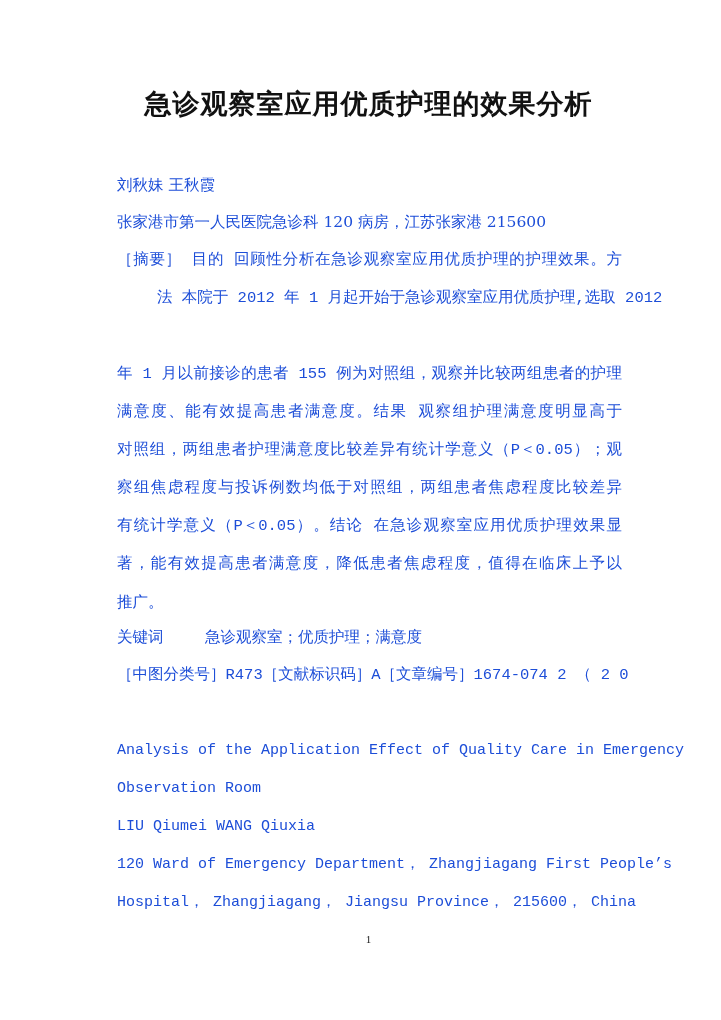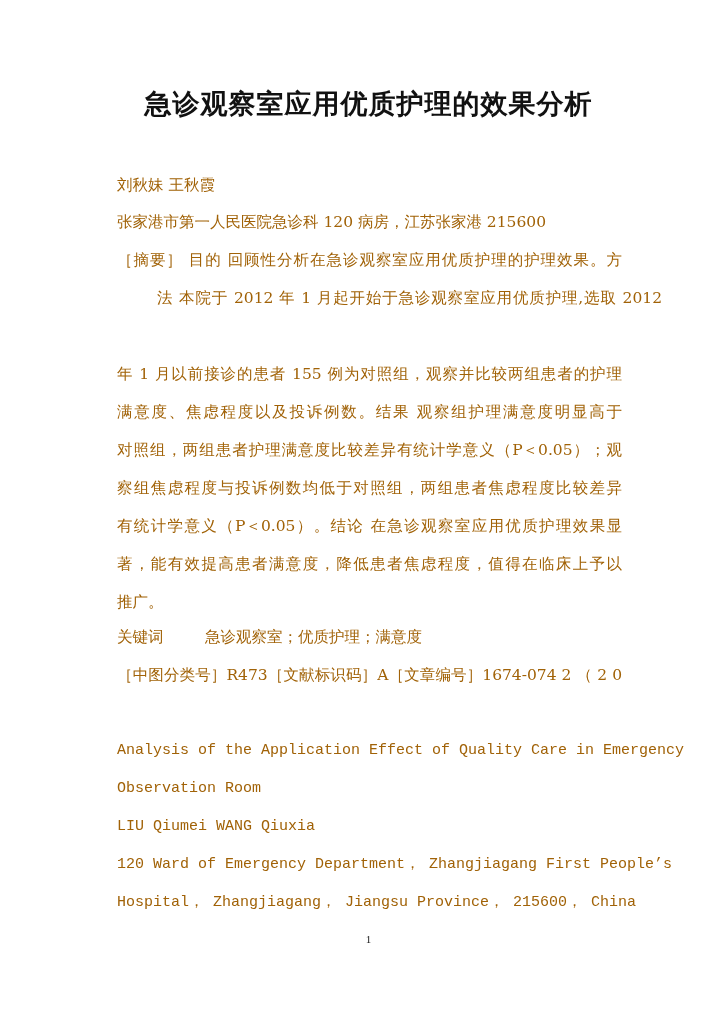--- a/index.html
+++ b/index.html
@@ -33,25 +33,26 @@
       letter-spacing: 1px;
       color: #111;
     }
     .line {
       position: absolute;
       left: 109px;
       width: 505px;
       font-size: 15.5px;
       line-height: 20px;
       white-space: nowrap;
-      color: #a16207;
+      color: #1d4ed8;
     }
     .justify {
       text-align: justify;
       text-align-last: justify;
+      font-family: Liberation Mono, monospace;
     }
     .mono {
       font-family: "Liberation Mono", "DejaVu Sans Mono", monospace;
       font-size: 15px;
     }
     .kw-label { display: inline-block; width: 88px; }
     .page-number {
       position: absolute;
       left: 0;
       width: 721px;
@@ -69,21 +70,21 @@
 
   <div class="title">急诊观察室应用优质护理的效果分析</div>
 
   <div class="line" style="top:175px;">刘秋妹 王秋霞</div>
 
   <div class="line" style="top:212px;">张家港市第一人民医院急诊科 120 病房，江苏张家港 215600</div>
 
   <div class="line justify" style="top:250px;">［摘要］ 目的 回顾性分析在急诊观察室应用优质护理的护理效果。方</div>
   <div class="line justify" style="top:288px;margin-left:40px;">法 本院于 2012 年 1 月起开始于急诊观察室应用优质护理,选取 2012</div>
   <div class="line justify" style="top:364px;">年 1 月以前接诊的患者 155 例为对照组，观察并比较两组患者的护理</div>
-  <div class="line justify" style="top:402px;">满意度、焦虑程度以及投诉例数。结果 观察组护理满意度明显高于</div>
+  <div class="line justify" style="top:402px;">满意度、能有效提高患者满意度。结果 观察组护理满意度明显高于</div>
   <div class="line justify" style="top:440px;">对照组，两组患者护理满意度比较差异有统计学意义（P＜0.05）；观</div>
   <div class="line justify" style="top:478px;">察组焦虑程度与投诉例数均低于对照组，两组患者焦虑程度比较差异</div>
   <div class="line justify" style="top:516px;">有统计学意义（P＜0.05）。结论 在急诊观察室应用优质护理效果显</div>
   <div class="line justify" style="top:554px;">著，能有效提高患者满意度，降低患者焦虑程度，值得在临床上予以</div>
   <div class="line" style="top:592px;">推广。</div>
 
   <div class="line" style="top:627px;">
     <span class="kw-label">关键词</span><span>急诊观察室；优质护理；满意度</span>
   </div>
 

